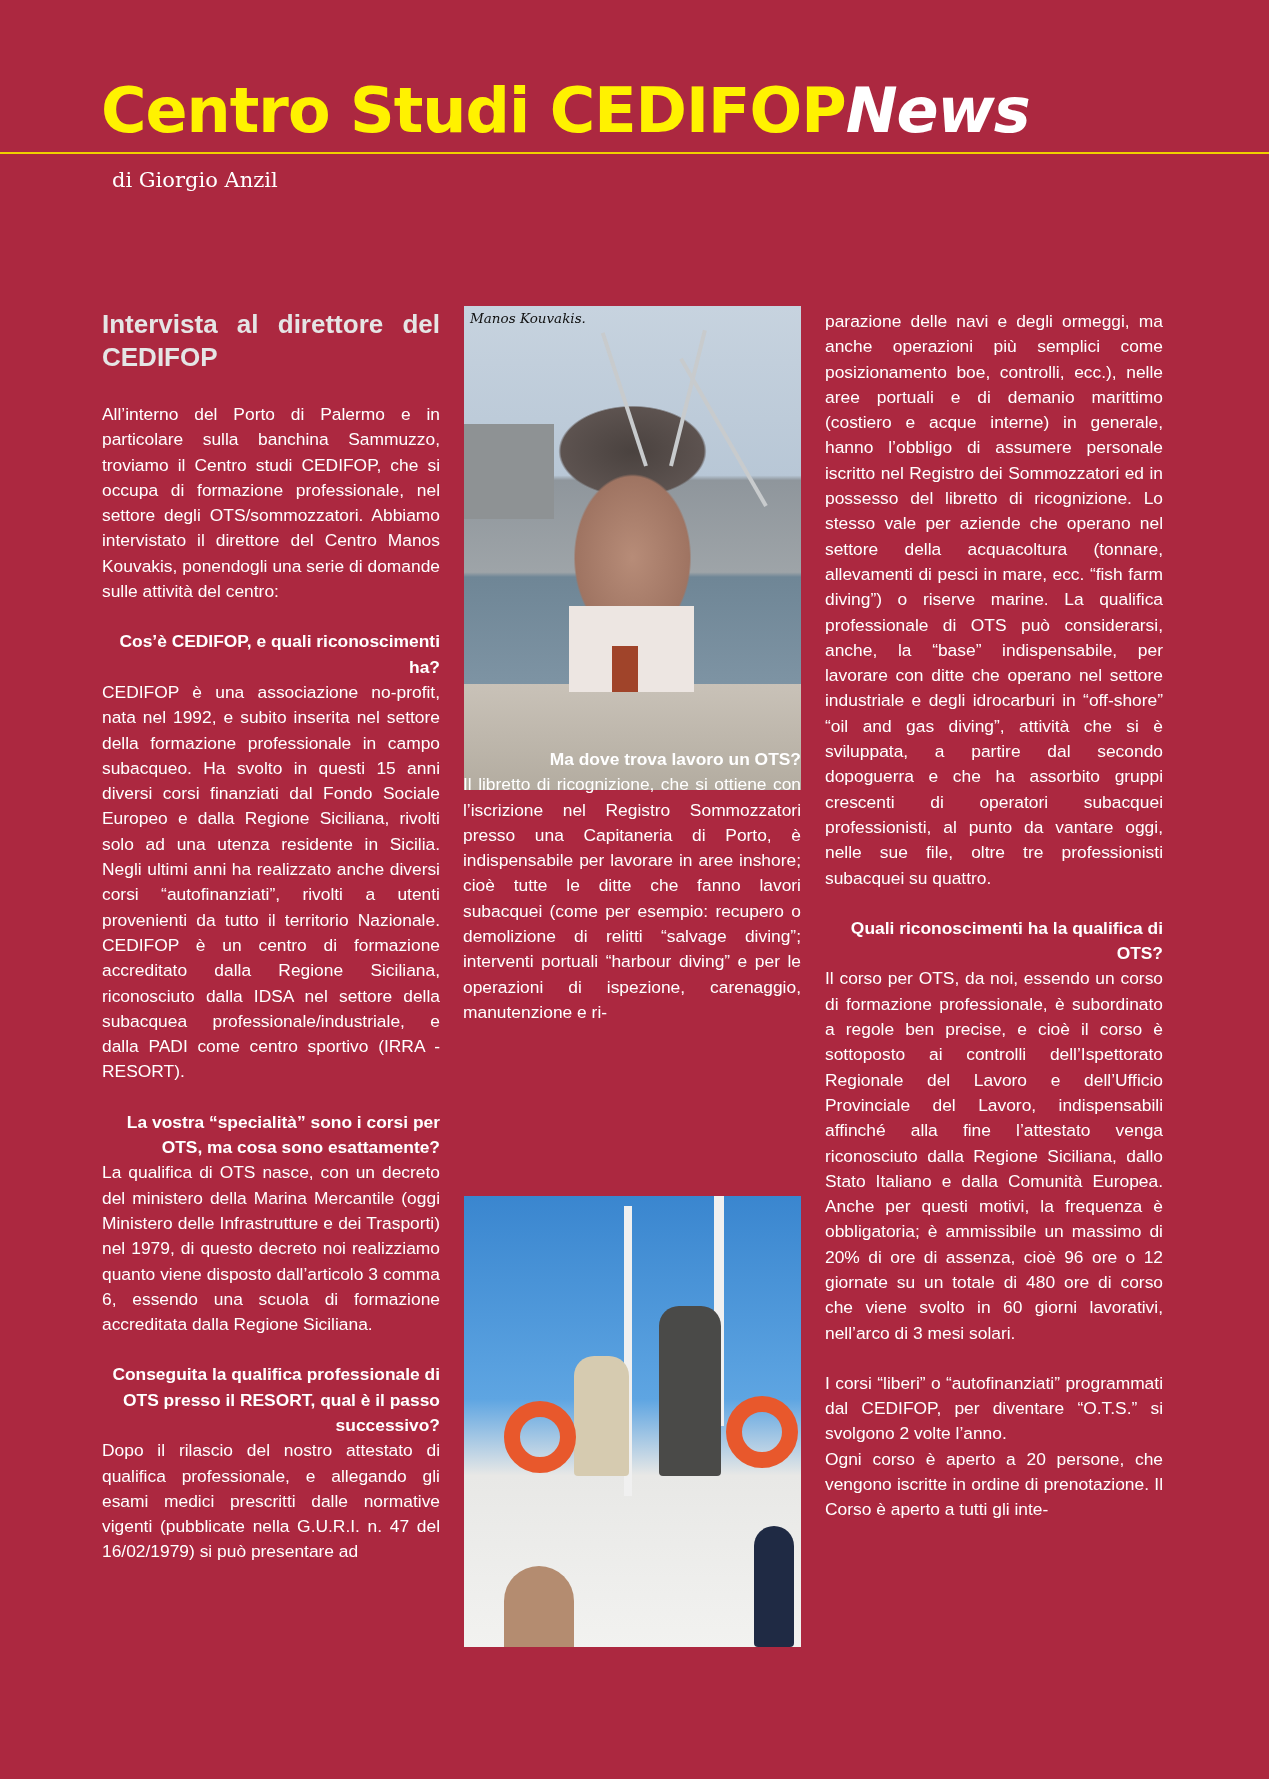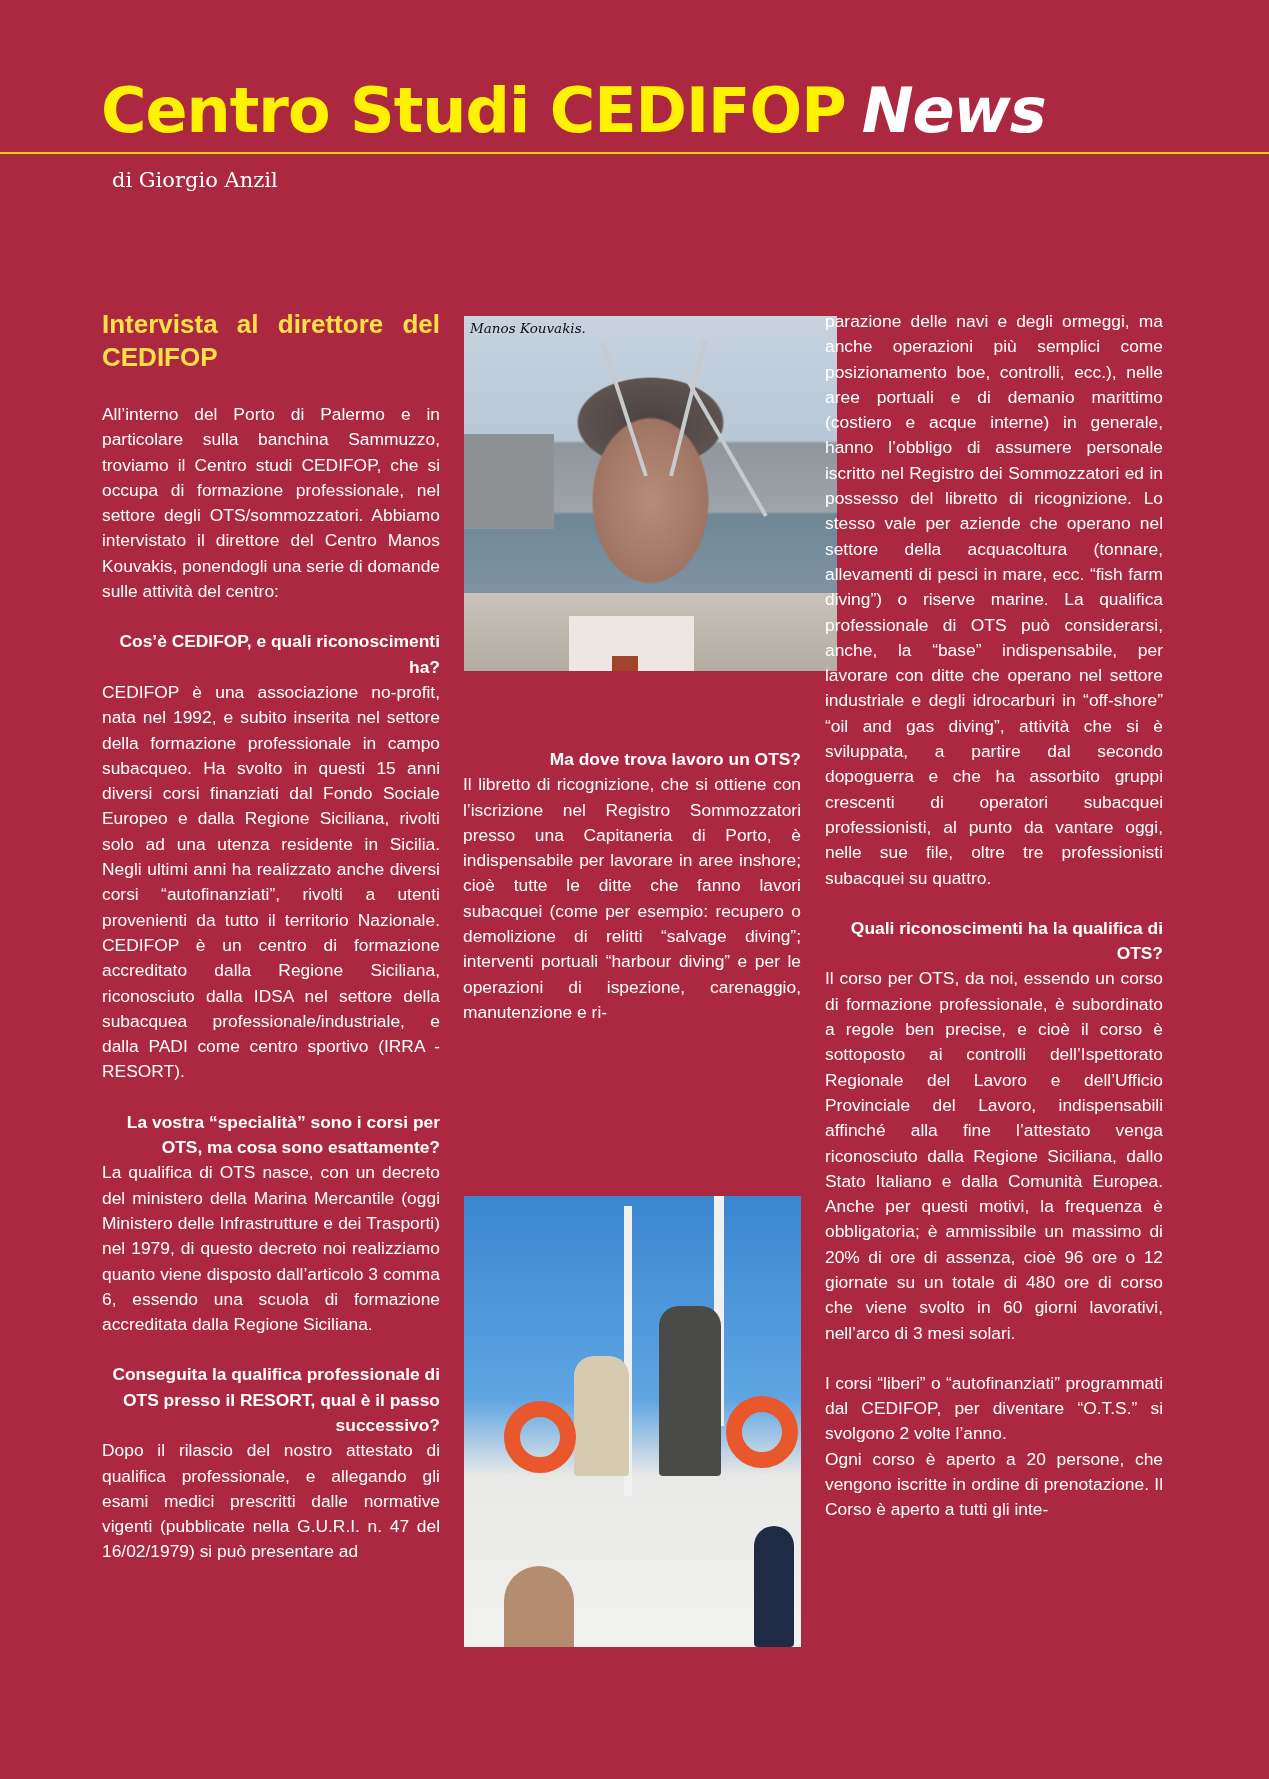--- a/index.html
+++ b/index.html
@@ -12,21 +12,21 @@
       color: #ffffff;
     }
     .masthead {
       position: absolute; left: 101px; top: 80px;
       font-family: "DejaVu Sans", sans-serif;
       font-weight: bold; font-size: 62px; line-height: 1;
       letter-spacing: -1px;
       white-space: nowrap;
     }
     .masthead .brand { color: #fff200; text-align: center; }
-    .masthead .news { color: #ffffff; font-style: italic; margin-left: 16px; }
+    .masthead .news { color: #ffffff; font-style: italic; margin-left: 0; }
     .rule {
       position: absolute; left: 0; top: 152px; width: 1269px; height: 2px;
       background: #f0d000;
     }
     .byline {
       position: absolute; left: 102px; top: 168px;
       font-family: "DejaVu Serif", serif; font-size: 21px; color: #ffffff; margin-left: 10px;
     }
     .col {
       position: absolute; width: 338px;
@@ -36,35 +36,34 @@
     .col p { margin: 0; }
     .col .gap { height: 25px; }
     .col h3 {
       margin: 0; font-size: 17.4px; line-height: 25.3px; font-weight: bold;
       color: #ffffff; text-align: right;
     }
     .col-1 { left: 102px; top: 308px; }
     .col-3 { left: 825px; top: 309px; }
     .headline {
       margin: 0 0 28px 0;
-      color: #fde047; font-weight: bold;
+      color: #e5e5e5; font-weight: bold;
       font-size: 26px; line-height: 33px;
     }
     .photo {
       position: absolute; left: 464px; width: 337px;
       overflow: hidden;
     }
     .photo-portrait {
-      top: 316px; height: 355px;
+      top: 306px; height: 484px;
       background:
         radial-gradient(ellipse 95px 135px at 50% 52%, #b78c78 0%, #9f7462 60%, transparent 62%),
         radial-gradient(ellipse 130px 80px at 50% 30%, #4a423f 0%, #5d5350 55%, transparent 57%),
         linear-gradient(to bottom, transparent 0%, transparent 78%, #c9c2b8 78%, #b3aca0 100%),
         linear-gradient(to bottom, #c7d3df 0%, #b8c7d6 35%, #8f969c 36%, #9ea4a8 55%, #6f8696 56%, #8ca1b1 100%);
-      padding-left: 36px;
     }
     .photo-portrait .ship {
       position: absolute; left: 0; top: 118px; width: 90px; height: 95px; background: #8e9294;
     }
     .photo-portrait .crane {
       position: absolute; width: 4px; height: 140px; background: #c8cbcd; transform-origin: bottom;
     }
     .photo-portrait .tie {
       position: absolute; left: 148px; top: 340px; width: 26px; height: 46px; background: #a0442a;
     }

